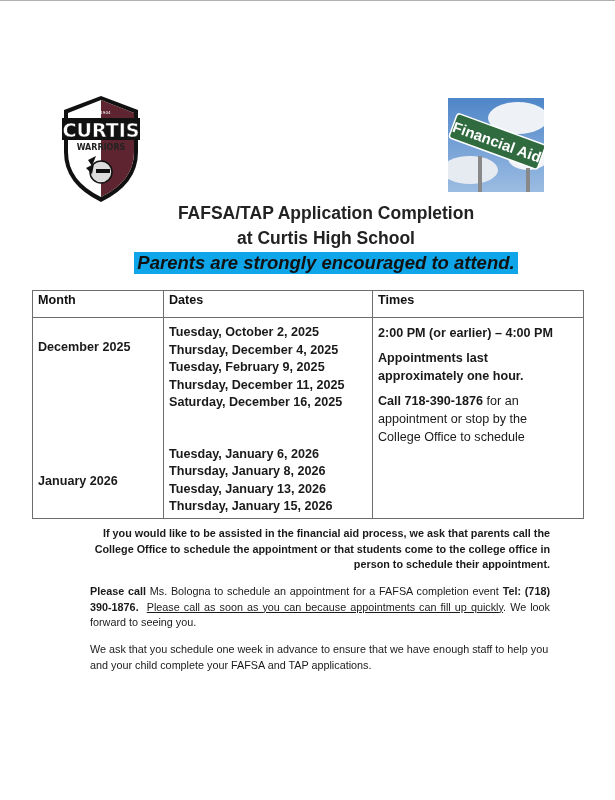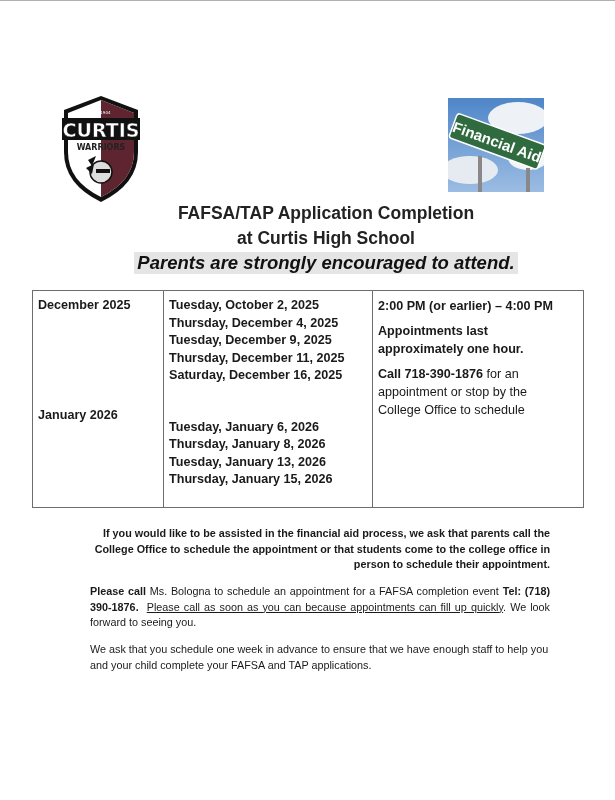--- a/index.html
+++ b/index.html
@@ -8,21 +8,21 @@
   .topline { position: absolute; left: 0; top: 0; width: 615px; height: 1px; background: #b0b0b0; }
 
   .logo { position: absolute; left: 58px; top: 94px; width: 86px; height: 110px; }
   .aid-img { position: absolute; left: 448px; top: 98px; width: 96px; height: 94px; overflow: hidden; }
 
   .title { position: absolute; left: 0; width: 652px; text-align: center;
            font-family: "Liberation Sans", sans-serif; font-weight: bold; color: #222; }
   .t1 { top: 203px; font-size: 17.5px; }
   .t2 { top: 228px; font-size: 17.5px; }
   .t3wrap { position: absolute; top: 252px; left: 0; width: 652px; text-align: center; }
-  .t3 { display: inline-block; background: #e5e5e5; padding: 0 3px;
+  .t3 { display: inline-block; background: #0ea5e9; padding: 0 3px;
         font-family: "Liberation Sans", sans-serif; font-weight: bold; font-style: italic;
         font-size: 18.5px; color: #111; line-height: 22px; }
 
   table.sched { position: absolute; left: 32px; top: 290px; width: 552px; height: 218px;
                 border-collapse: collapse; font-family: "Liberation Sans", sans-serif; }
   table.sched td, table.sched th { border: 1px solid #6d6d6d; vertical-align: top; text-align: left;
                 padding: 2px 5px; font-size: 12.6px; }
   table.sched th { height: 22px; font-weight: bold; color: #111; }
   .c1 { width: 120px; } .c2 { width: 198px; }
   .month { font-weight: bold; display: block; }
@@ -80,30 +80,35 @@
 </div>
 
 <div class="title t1">FAFSA/TAP Application Completion</div>
 <div class="title t2">at Curtis High School</div>
 <div class="t3wrap">
   <span class="t3">Parents are strongly encouraged to attend.</span>
 </div>
 
 <table class="sched">
   <tbody>
+      <tr>
+    <th class="c1">Month</th>
+    <th class="c2">Dates</th>
+    <th>Times</th>
+  </tr>
   <tr>
     <td class="c1">
-      <span class="month" style="margin-top:5px;">December 2025</span>
-      <span class="month" style="margin-top:96px;">January 2026</span>
+      <span class="month" style="margin-top:20px;">December 2025</span>
+      <span class="month" style="margin-top:120px;">January 2026</span>
     </td>
     <td class="c2">
       <div class="dates-block" style="margin-top:4px;">
         <div>Tuesday, October 2, 2025</div>
         <div>Thursday, December 4, 2025</div>
-        <div>Tuesday, December 9, 2025</div>
+        <div>Tuesday, February 9, 2025</div>
         <div>Thursday, December 11, 2025</div>
         <div>Saturday, December 16, 2025</div>
       </div>
       <div class="dates-block" style="margin-top:34px;">
         <div>Tuesday, January 6, 2026</div>
         <div>Thursday, January 8, 2026</div>
         <div>Tuesday, January 13, 2026</div>
         <div>Thursday, January 15, 2026</div>
       </div>
     </td>

